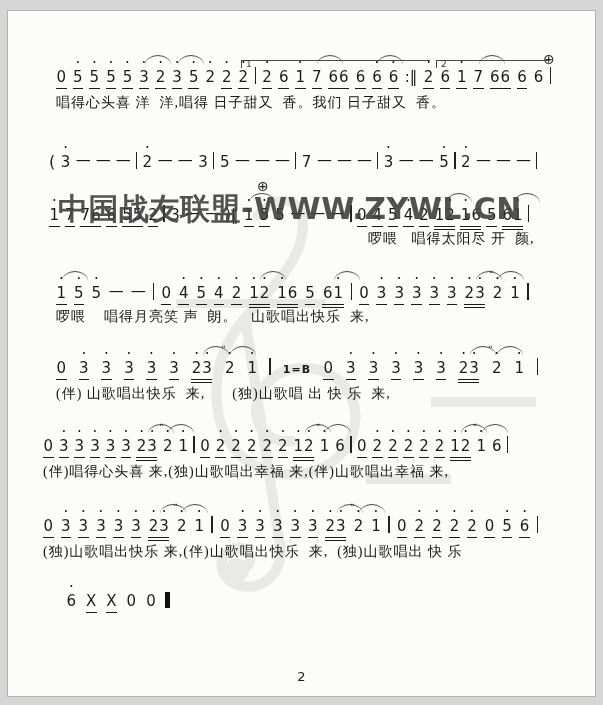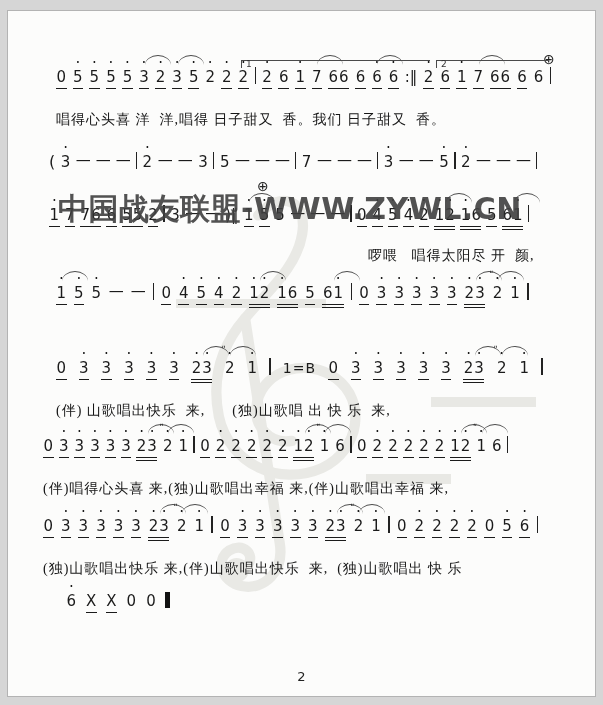--- a/index.html
+++ b/index.html
@@ -37,23 +37,23 @@
   .num.u2{position:relative;}
   .num.u2::after{content:"";position:absolute;left:0;right:0;bottom:-4px;height:1.3px;background:#1b1b1b;}
   .arc{position:absolute;top:-12px;left:55%;width:26px;height:9px;
        border-top:1.4px solid #4a4a4a;border-radius:50% 50% 0 0 / 100% 100% 0 0;}
   .trl{position:absolute;top:-18px;left:-3px;font-size:9px;font-style:normal;color:#2a2a2a;}
   .bar{width:1.3px;height:17px;background:#222;vertical-align:-2px;margin-right:var(--g,6px);}
   .fbar{width:4.5px;height:16px;background:#111;vertical-align:-2px;}
   .btx{font-size:15px;color:#222;}
   .dash{vertical-align:2px;}
   .paren{font-size:16px;}
-  .key{font-size:14px;font-weight:normal;letter-spacing:1px;}
+  .key{font-size:11px;font-weight:bold;letter-spacing:1px;}
   .lyr{
-    margin-top:20px;white-space:pre;font-size:14px;letter-spacing:1px;color:#151515;
+    margin-top:3px;white-space:pre;font-size:14px;letter-spacing:1px;color:#151515;
     font-family:"Liberation Serif","DejaVu Serif",serif;
   }
   
   .volta{position:absolute;height:7px;border-top:1.2px solid #4a4a4a;border-left:1.2px solid #4a4a4a;z-index:2;}
   .volta .vl{position:absolute;left:4px;top:-1px;font-size:9px;color:#333;line-height:1;}
   .coda{position:absolute;font-size:14px;color:#222;z-index:2;}
   .pgnum{position:absolute;left:50%;transform:translateX(-50%);bottom:12px;font-size:13px;color:#222;}
 </style>
 </head>
 <body>
@@ -92,20 +92,21 @@
     <div class="lyr"></div>
   </div>
 
   <div class="sys" style="left:41px;top:192px;--g:5px;">
     <div class="notes"><span class="tk"><span class="num u1"><span class="d hd">1</span></span></span><span class="tk"><span class="num u1"><span class="d">7</span></span></span><span class="tk"><span class="num u1"><span class="d">7</span><span class="d">6</span></span></span><span class="tk"><span class="num u1"><span class="d">6</span></span></span><span class="tk"><span class="num u1"><span class="d">5</span><span class="d">5</span></span></span><span class="tk"><span class="num u1"><span class="d">2</span></span></span><span class="tk bar"></span><span class="tk"><span class="num"><span class="d">3</span></span></span><span class="tk dash">—</span><span class="tk dash">—</span><span class="tk btx">)‖</span><span class="tk"><span class="num u1"><span class="d hd">1</span></span><i class="arc"></i></span><span class="tk"><span class="num u1"><span class="d hd">5</span></span></span><span class="tk"><span class="num"><span class="d">5</span></span></span><span class="tk dash">—</span><span class="tk dash">—</span><span class="tk dash">—</span><span class="tk bar"></span><span class="tk"><span class="num u1"><span class="d">0</span></span></span><span class="tk"><span class="num u1"><span class="d hd">4</span></span></span><span class="tk"><span class="num u1"><span class="d hd">5</span></span></span><span class="tk"><span class="num u1"><span class="d hd">4</span></span></span><span class="tk"><span class="num u1"><span class="d hd">2</span></span></span><span class="tk"><span class="num u2"><span class="d hd">1</span><span class="d hd">2</span></span><i class="arc"></i></span><span class="tk"><span class="num u2"><span class="d hd">1</span><span class="d">6</span></span></span><span class="tk"><span class="num u1"><span class="d">5</span></span></span><span class="tk"><span class="num u2"><span class="d">6</span><span class="d hd">1</span></span><i class="arc"></i></span><span class="tk bar"></span></div>
     <div class="lyr" style="padding-left:225px;text-align:right;">啰喂   唱得太阳尽 开  颜,</div>
   </div>
 
   <div class="sys" style="left:48px;top:270px;--g:7px;">
     <div class="notes"><span class="tk"><span class="num u1"><span class="d hd">1</span></span><i class="arc"></i></span><span class="tk"><span class="num u1"><span class="d hd">5</span></span></span><span class="tk"><span class="num"><span class="d hd">5</span></span></span><span class="tk dash">—</span><span class="tk dash">—</span><span class="tk bar"></span><span class="tk"><span class="num u1"><span class="d">0</span></span></span><span class="tk"><span class="num u1"><span class="d hd">4</span></span></span><span class="tk"><span class="num u1"><span class="d hd">5</span></span></span><span class="tk"><span class="num u1"><span class="d hd">4</span></span></span><span class="tk"><span class="num u1"><span class="d hd">2</span></span></span><span class="tk"><span class="num u2"><span class="d hd">1</span><span class="d hd">2</span></span><i class="arc"></i></span><span class="tk"><span class="num u2"><span class="d hd">1</span><span class="d">6</span></span></span><span class="tk"><span class="num u1"><span class="d">5</span></span></span><span class="tk"><span class="num u2"><span class="d">6</span><span class="d hd">1</span></span><i class="arc"></i></span><span class="tk bar"></span><span class="tk"><span class="num u1"><span class="d">0</span></span></span><span class="tk"><span class="num u1"><span class="d hd">3</span></span></span><span class="tk"><span class="num u1"><span class="d hd">3</span></span></span><span class="tk"><span class="num u1"><span class="d hd">3</span></span></span><span class="tk"><span class="num u1"><span class="d hd">3</span></span></span><span class="tk"><span class="num u1"><span class="d hd">3</span></span></span><span class="tk"><span class="num u2"><span class="d hd">2</span><span class="d hd">3</span></span><i class="arc"></i></span><span class="tk"><span class="num"><span class="d hd">2</span></span><i class="arc"></i><i class="trl">ʺ</i></span><span class="tk"><span class="num"><span class="d hd">1</span></span></span><span class="tk bar"></span></div>
+    <div class="lyr">啰喂    唱得月亮笑 声  朗。   山歌唱出快乐  来,</div>
   </div>
 
   <div class="sys" style="left:48px;top:347px;--g:12px;">
     <div class="notes"><span class="tk"><span class="num u1"><span class="d">0</span></span></span><span class="tk"><span class="num u1"><span class="d hd">3</span></span></span><span class="tk"><span class="num u1"><span class="d hd">3</span></span></span><span class="tk"><span class="num u1"><span class="d hd">3</span></span></span><span class="tk"><span class="num u1"><span class="d hd">3</span></span></span><span class="tk"><span class="num u1"><span class="d hd">3</span></span></span><span class="tk"><span class="num u2"><span class="d hd">2</span><span class="d hd">3</span></span><i class="arc"></i></span><span class="tk"><span class="num"><span class="d hd">2</span></span><i class="arc"></i><i class="trl">ʺ</i></span><span class="tk"><span class="num"><span class="d hd">1</span></span></span><span class="tk bar"></span><span class="tk key">1=B</span><span class="tk"><span class="num u1"><span class="d">0</span></span></span><span class="tk"><span class="num u1"><span class="d hd">3</span></span></span><span class="tk"><span class="num u1"><span class="d hd">3</span></span></span><span class="tk"><span class="num u1"><span class="d hd">3</span></span></span><span class="tk"><span class="num u1"><span class="d hd">3</span></span></span><span class="tk"><span class="num u1"><span class="d hd">3</span></span></span><span class="tk"><span class="num u2"><span class="d hd">2</span><span class="d hd">3</span></span><i class="arc"></i></span><span class="tk"><span class="num"><span class="d hd">2</span></span><i class="arc"></i><i class="trl">ʺ</i></span><span class="tk"><span class="num"><span class="d hd">1</span></span></span><span class="tk bar"></span></div>
     <div class="lyr">(伴) 山歌唱出快乐  来,      (独)山歌唱 出 快 乐  来,</div>
   </div>
 
   <div class="sys" style="left:35px;top:425px;--g:5px;">
     <div class="notes"><span class="tk"><span class="num u1"><span class="d">0</span></span></span><span class="tk"><span class="num u1"><span class="d hd">3</span></span></span><span class="tk"><span class="num u1"><span class="d hd">3</span></span></span><span class="tk"><span class="num u1"><span class="d hd">3</span></span></span><span class="tk"><span class="num u1"><span class="d hd">3</span></span></span><span class="tk"><span class="num u1"><span class="d hd">3</span></span></span><span class="tk"><span class="num u2"><span class="d hd">2</span><span class="d hd">3</span></span><i class="arc"></i></span><span class="tk"><span class="num"><span class="d hd">2</span></span><i class="arc"></i><i class="trl">ʺ</i></span><span class="tk"><span class="num"><span class="d hd">1</span></span></span><span class="tk bar"></span><span class="tk"><span class="num u1"><span class="d">0</span></span></span><span class="tk"><span class="num u1"><span class="d hd">2</span></span></span><span class="tk"><span class="num u1"><span class="d hd">2</span></span></span><span class="tk"><span class="num u1"><span class="d hd">2</span></span></span><span class="tk"><span class="num u1"><span class="d hd">2</span></span></span><span class="tk"><span class="num u1"><span class="d hd">2</span></span></span><span class="tk"><span class="num u2"><span class="d hd">1</span><span class="d hd">2</span></span><i class="arc"></i></span><span class="tk"><span class="num"><span class="d hd">1</span></span><i class="arc"></i><i class="trl">ʺ</i></span><span class="tk"><span class="num"><span class="d">6</span></span></span><span class="tk bar"></span><span class="tk"><span class="num u1"><span class="d">0</span></span></span><span class="tk"><span class="num u1"><span class="d hd">2</span></span></span><span class="tk"><span class="num u1"><span class="d hd">2</span></span></span><span class="tk"><span class="num u1"><span class="d hd">2</span></span></span><span class="tk"><span class="num u1"><span class="d hd">2</span></span></span><span class="tk"><span class="num u1"><span class="d hd">2</span></span></span><span class="tk"><span class="num u2"><span class="d hd">1</span><span class="d hd">2</span></span><i class="arc"></i></span><span class="tk"><span class="num"><span class="d hd">1</span></span><i class="arc"></i><i class="trl">ʺ</i></span><span class="tk"><span class="num"><span class="d">6</span></span></span><span class="tk bar"></span></div>
     <div class="lyr">(伴)唱得心头喜 来,(独)山歌唱出幸福 来,(伴)山歌唱出幸福 来,</div>

